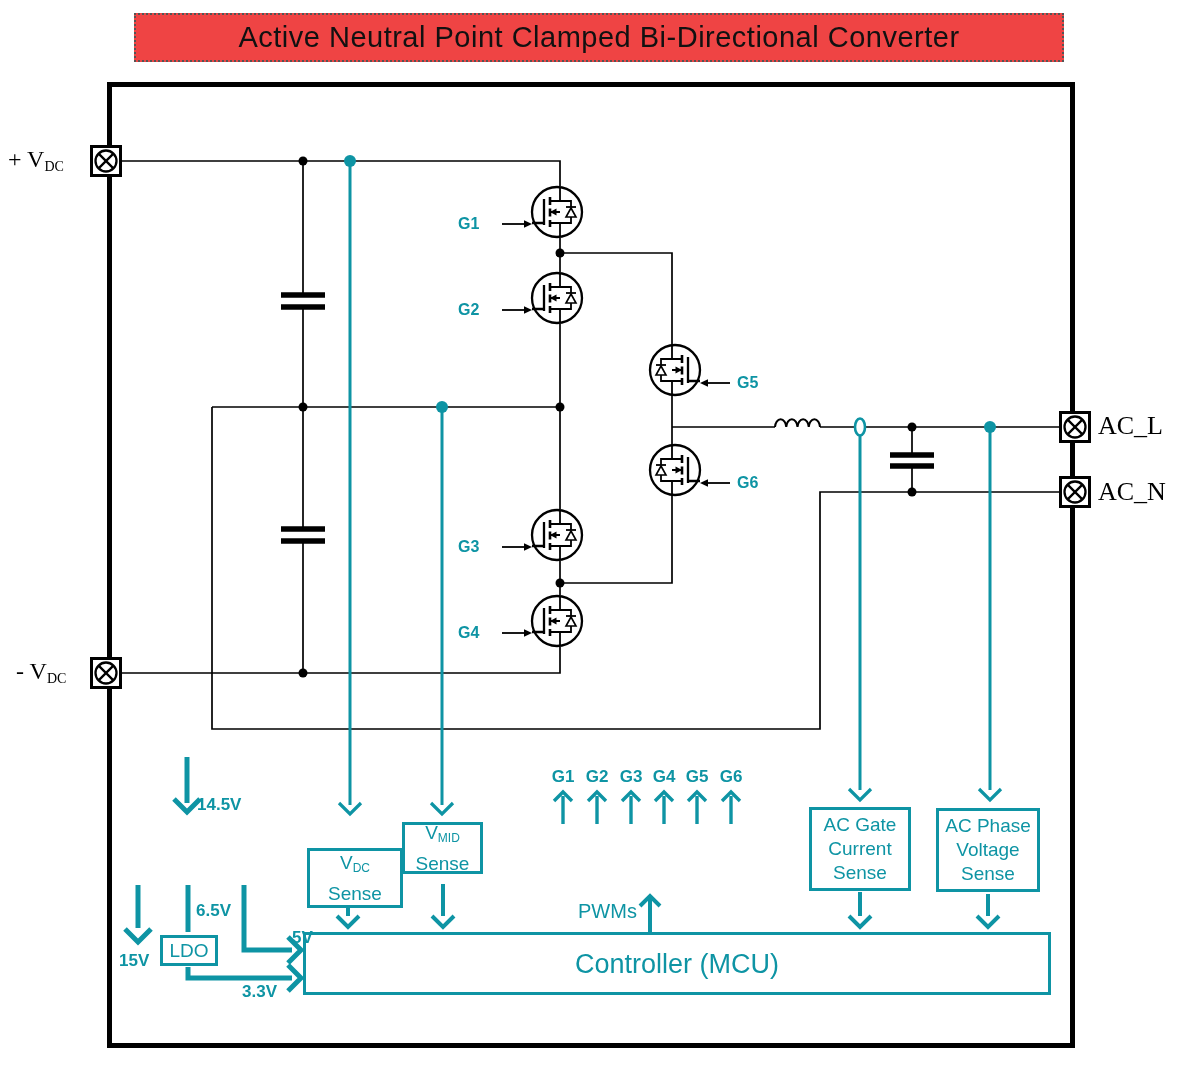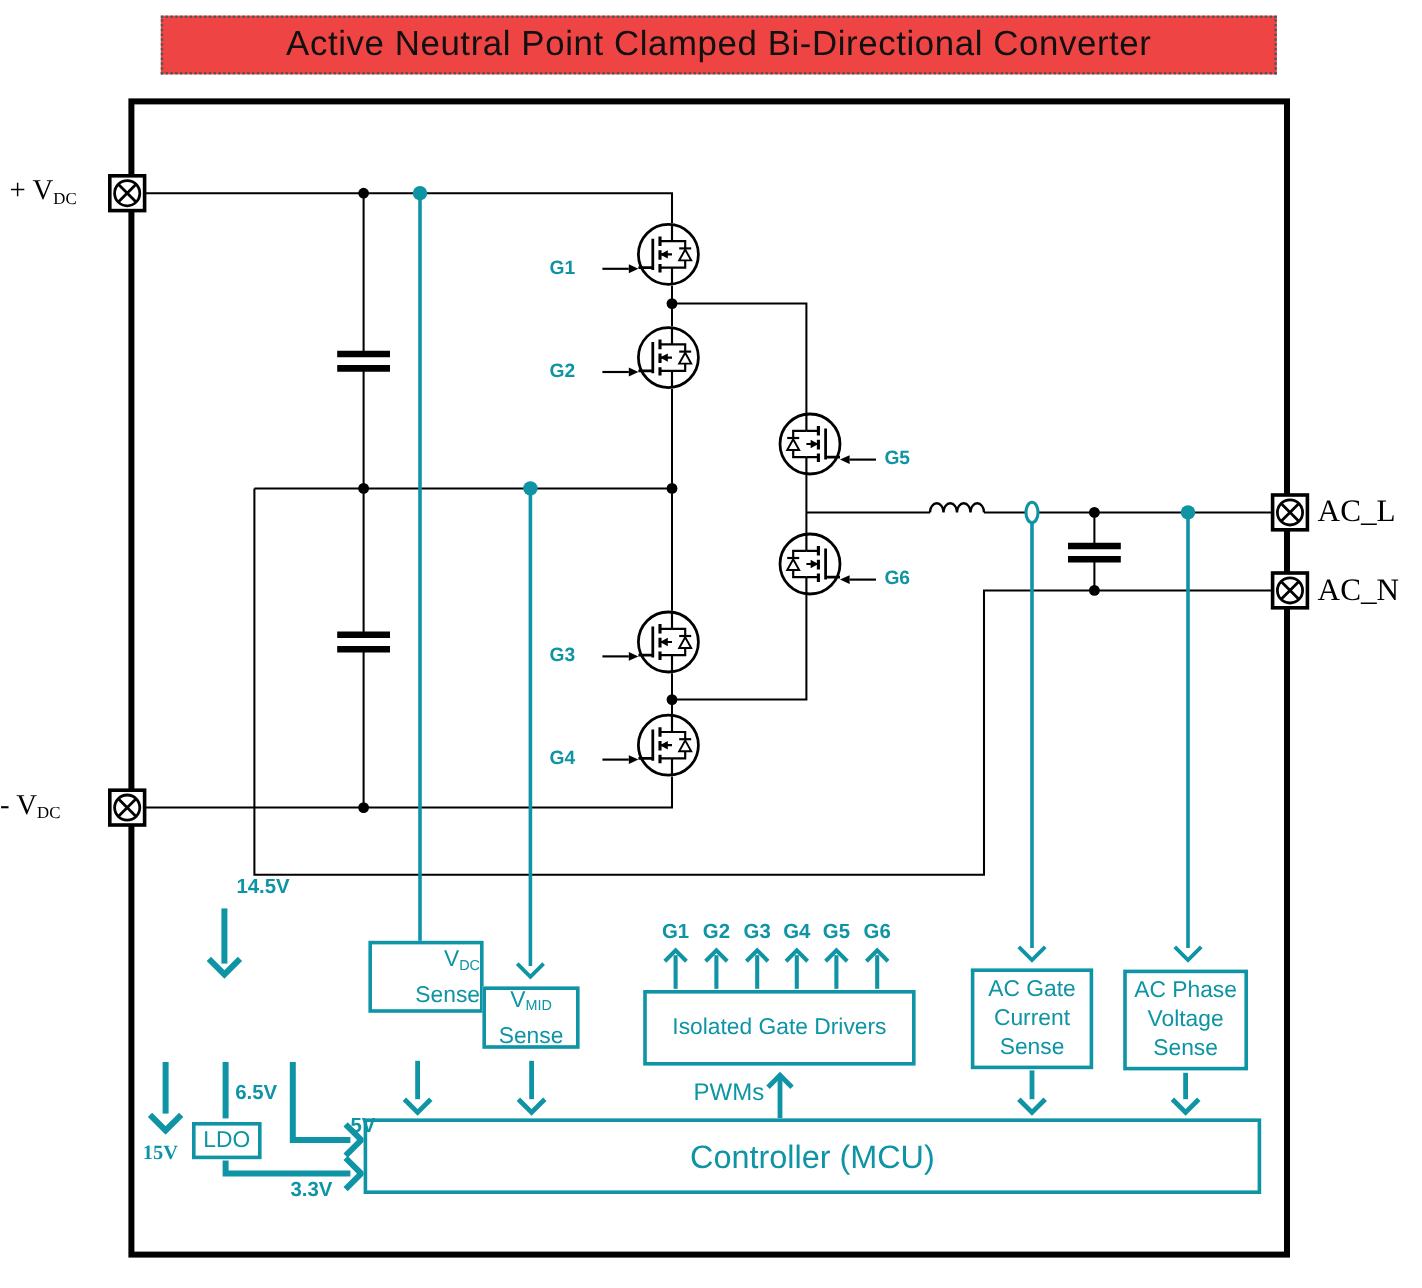--- a/index.html
+++ b/index.html
@@ -178,61 +178,58 @@
         <path d="M722,801 L731,792 L740,801"></path>
     </g>
 
     <use href="#term" transform="translate(106,161)"></use>
     <use href="#term" transform="translate(106,673)"></use>
     <use href="#term" transform="translate(1075,427)"></use>
     <use href="#term" transform="translate(1075,492)"></use>
   </svg>
 
   <div class="serif-lbl ta-r" style="left:8px;top:146px;width:76px;"><span>+ V</span><span class="sub">DC</span></div>
-  <div class="serif-lbl ta-r" style="left:0;top:658px;width:76px;"><span>- V</span><span class="sub">DC</span></div>
+  <div class="serif-lbl ta-r" style="left:16px;top:658px;width:76px;"><span>- V</span><span class="sub">DC</span></div>
   <div class="serif-lbl" style="left:1098px;top:411px;font-size:26px;">AC_L</div>
   <div class="serif-lbl" style="left:1098px;top:477px;font-size:26px;">AC_N</div>
 
   <div class="gate-lbl ta-r" style="left:458px;top:215px;">G1</div>
   <div class="gate-lbl ta-r" style="left:458px;top:301px;">G2</div>
   <div class="gate-lbl ta-r" style="left:458px;top:538px;">G3</div>
   <div class="gate-lbl ta-r" style="left:458px;top:624px;">G4</div>
   <div class="gate-lbl ta-l" style="left:737px;top:374px;">G5</div>
   <div class="gate-lbl ta-l" style="left:737px;top:474px;">G6</div>
 
   <div class="blk" style="left:160px;top:935px;width:58px;height:31px;font-size:19px;">
     <div>LDO</div>
   </div>
-  <div class="blk" style="left:307px;top:784px;width:96px;height:60px;align-items:flex-end;">
+  <div class="blk" style="left:307px;top:848px;width:96px;height:60px;">
     <div><span>V</span><span class="sub2">DC</span></div>
     <div>Sense</div>
   </div>
   <div class="blk" style="left:402px;top:822px;width:81px;height:52px;">
     <div><span>V</span><span class="sub2">MID</span></div>
     <div>Sense</div>
-  </div>
-  <div class="blk" style="left:536px;top:825px;width:227px;height:63px;">
-    <div>Isolated Gate Drivers</div>
   </div>
   <div class="blk" style="left:809px;top:807px;width:102px;height:84px;line-height:24px;">
     <div>AC Gate</div>
     <div>Current</div>
     <div>Sense</div>
   </div>
   <div class="blk" style="left:936px;top:808px;width:104px;height:84px;line-height:24px;">
     <div>AC Phase</div>
     <div>Voltage</div>
     <div>Sense</div>
   </div>
   <div class="blk" style="left:303px;top:932px;width:748px;height:63px;">
     <div class="big">Controller (MCU)</div>
   </div>
 
-  <div class="v-lbl" style="left:197px;top:729px;">14.5V</div>
-  <div class="v-lbl" style="left:119px;top:951px;font-family:Liberation Serif, serif;">15V</div>
+  <div class="v-lbl" style="left:197px;top:795px;">14.5V</div>
+  <div class="v-lbl" style="left:119px;top:951px;">15V</div>
   <div class="v-lbl" style="left:196px;top:901px;">6.5V</div>
   <div class="v-lbl" style="left:244px;top:928px;margin-left:48px;">5V</div>
   <div class="v-lbl" style="left:242px;top:982px;">3.3V</div>
 
   <div class="pwm-lbl" style="left:578px;top:900px;">PWMs</div>
 
   <div class="drv-lbl" style="left:546px;">G1</div>
   <div class="drv-lbl" style="left:580px;">G2</div>
   <div class="drv-lbl" style="left:614px;">G3</div>
   <div class="drv-lbl" style="left:647px;">G4</div>

